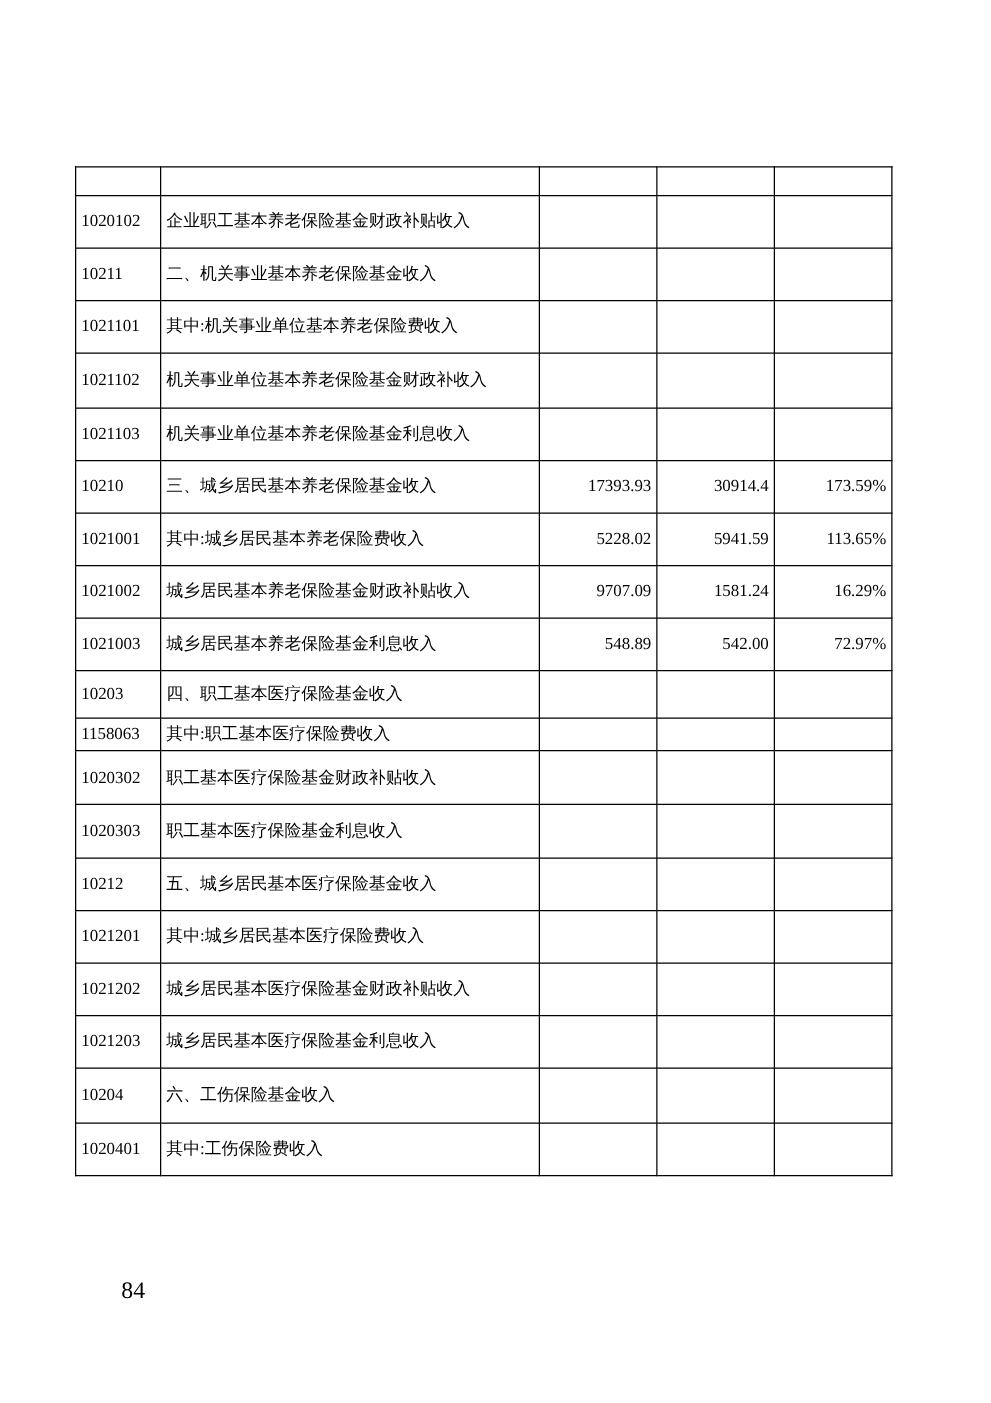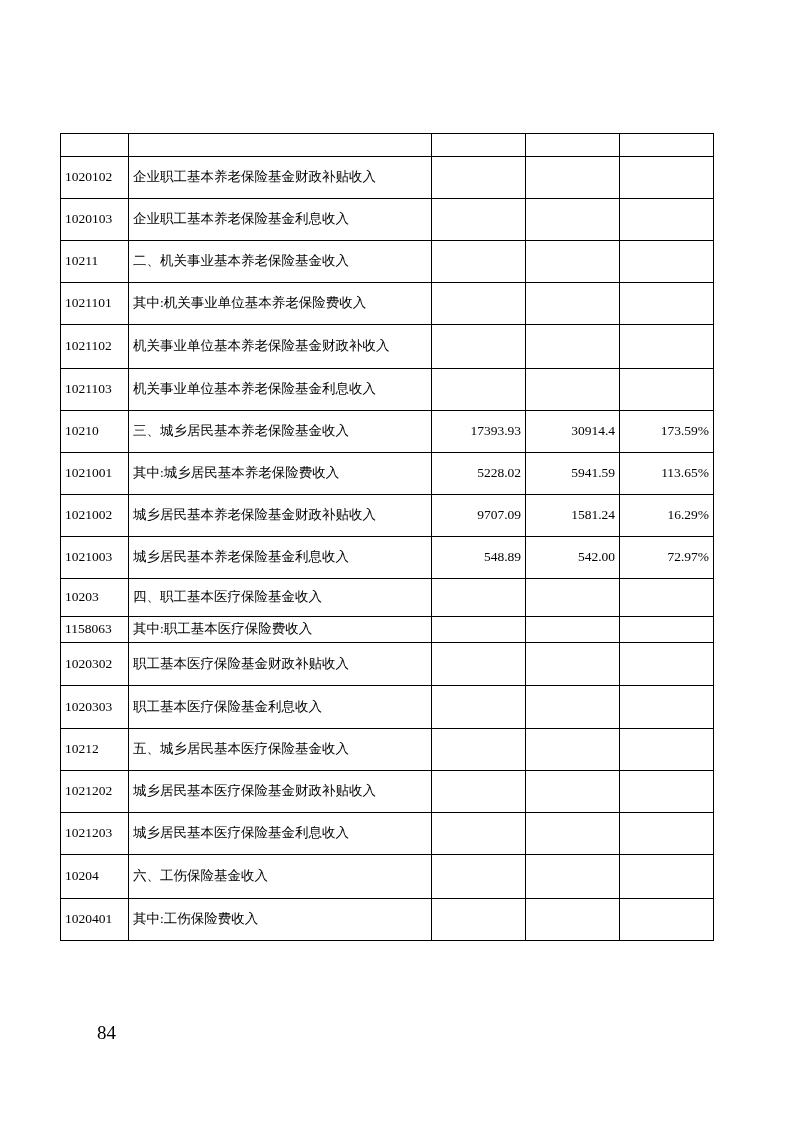--- a/index.html
+++ b/index.html
@@ -95,27 +95,20 @@
             <td class="num"></td>
           </tr>
           <tr style="height: 42px;">
             <td class="code">1020102</td>
             <td class="name ind2">企业职工基本养老保险基金财政补贴收入</td>
             <td class="num"></td>
             <td class="num"></td>
             <td class="num"></td>
           </tr>
           <tr style="height: 42px;">
-            <td class="code">1020103</td>
-            <td class="name ind2">企业职工基本养老保险基金利息收入</td>
-            <td class="num"></td>
-            <td class="num"></td>
-            <td class="num"></td>
-          </tr>
-          <tr style="height: 42px;">
             <td class="code">10211</td>
             <td class="name ind1">二、机关事业基本养老保险基金收入</td>
             <td class="num"></td>
             <td class="num"></td>
             <td class="num"></td>
           </tr>
           <tr style="height: 42px;">
             <td class="code">1021101</td>
             <td class="name ind1">其中:机关事业单位基本养老保险费收入</td>
             <td class="num"></td>
@@ -193,20 +186,27 @@
             <td class="num"></td>
           </tr>
           <tr style="height: 42px; padding-left: 13px;">
             <td class="code">10212</td>
             <td class="name ind1">五、城乡居民基本医疗保险基金收入</td>
             <td class="num"></td>
             <td class="num"></td>
             <td class="num"></td>
           </tr>
           <tr style="height: 42px;">
+            <td class="code">1021201</td>
+            <td class="name ind1">其中:城乡居民基本医疗保险费收入</td>
+            <td class="num"></td>
+            <td class="num"></td>
+            <td class="num"></td>
+          </tr>
+          <tr style="height: 42px;">
             <td class="code">1021202</td>
             <td class="name ind2">城乡居民基本医疗保险基金财政补贴收入</td>
             <td class="num"></td>
             <td class="num"></td>
             <td class="num"></td>
           </tr>
           <tr style="height: 42px;">
             <td class="code">1021203</td>
             <td class="name ind2">城乡居民基本医疗保险基金利息收入</td>
             <td class="num"></td>

